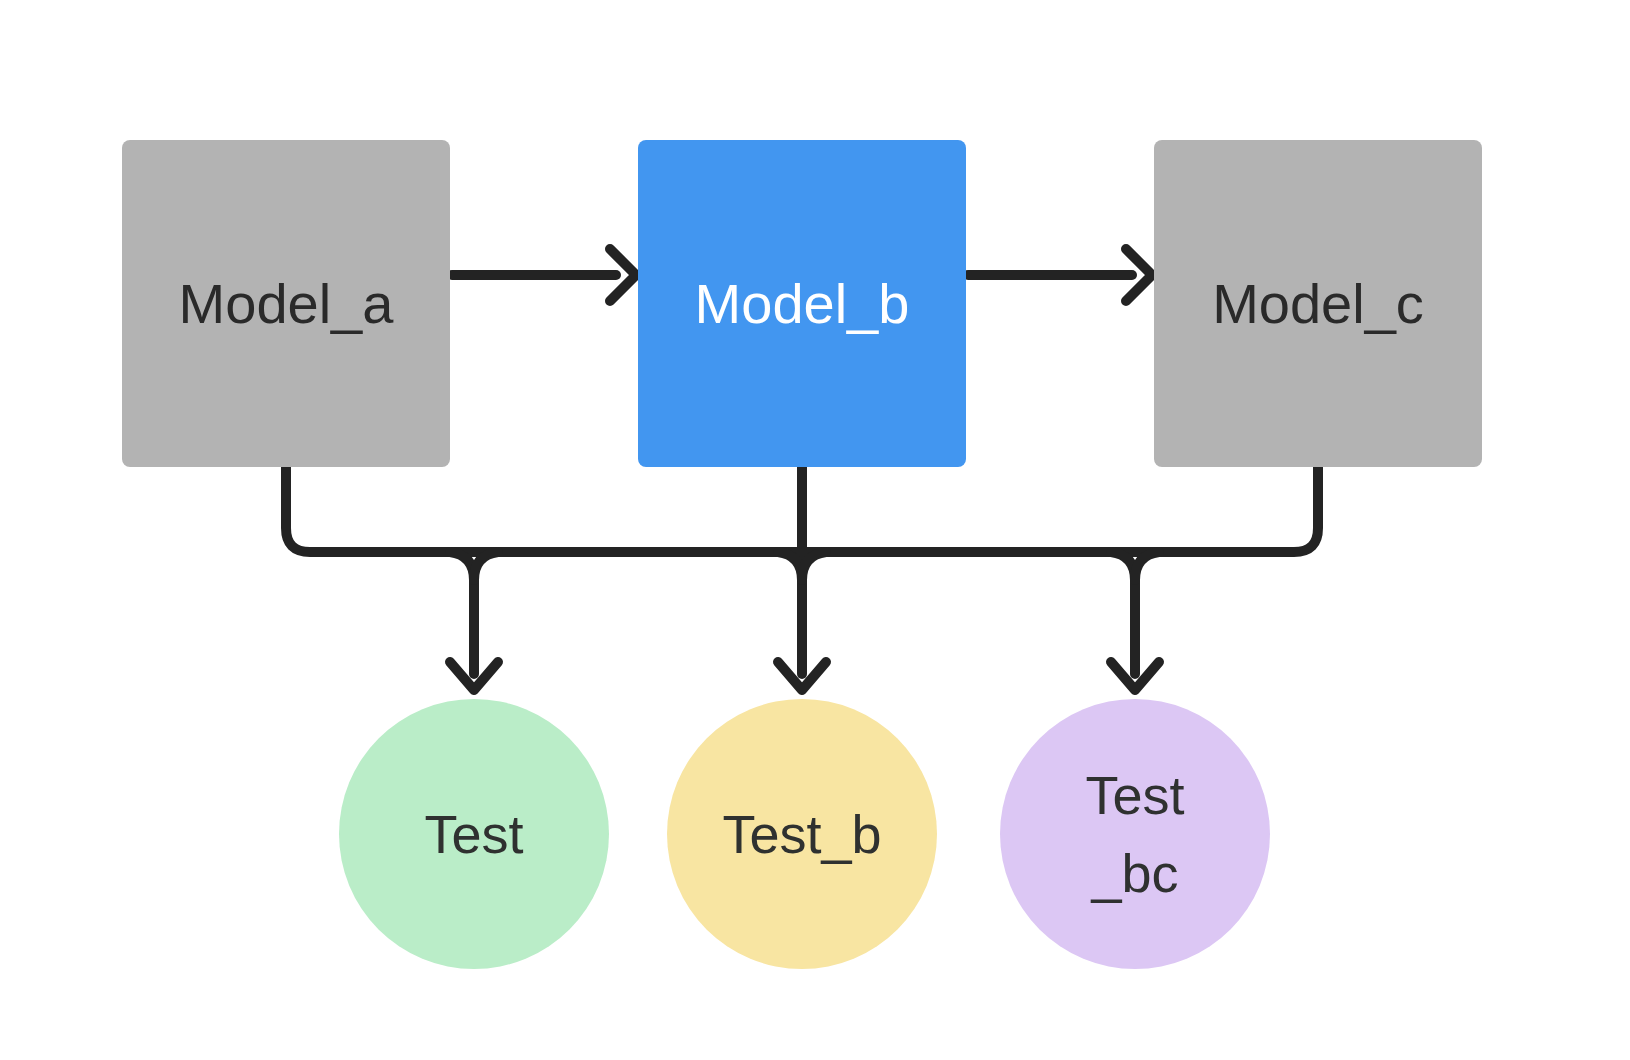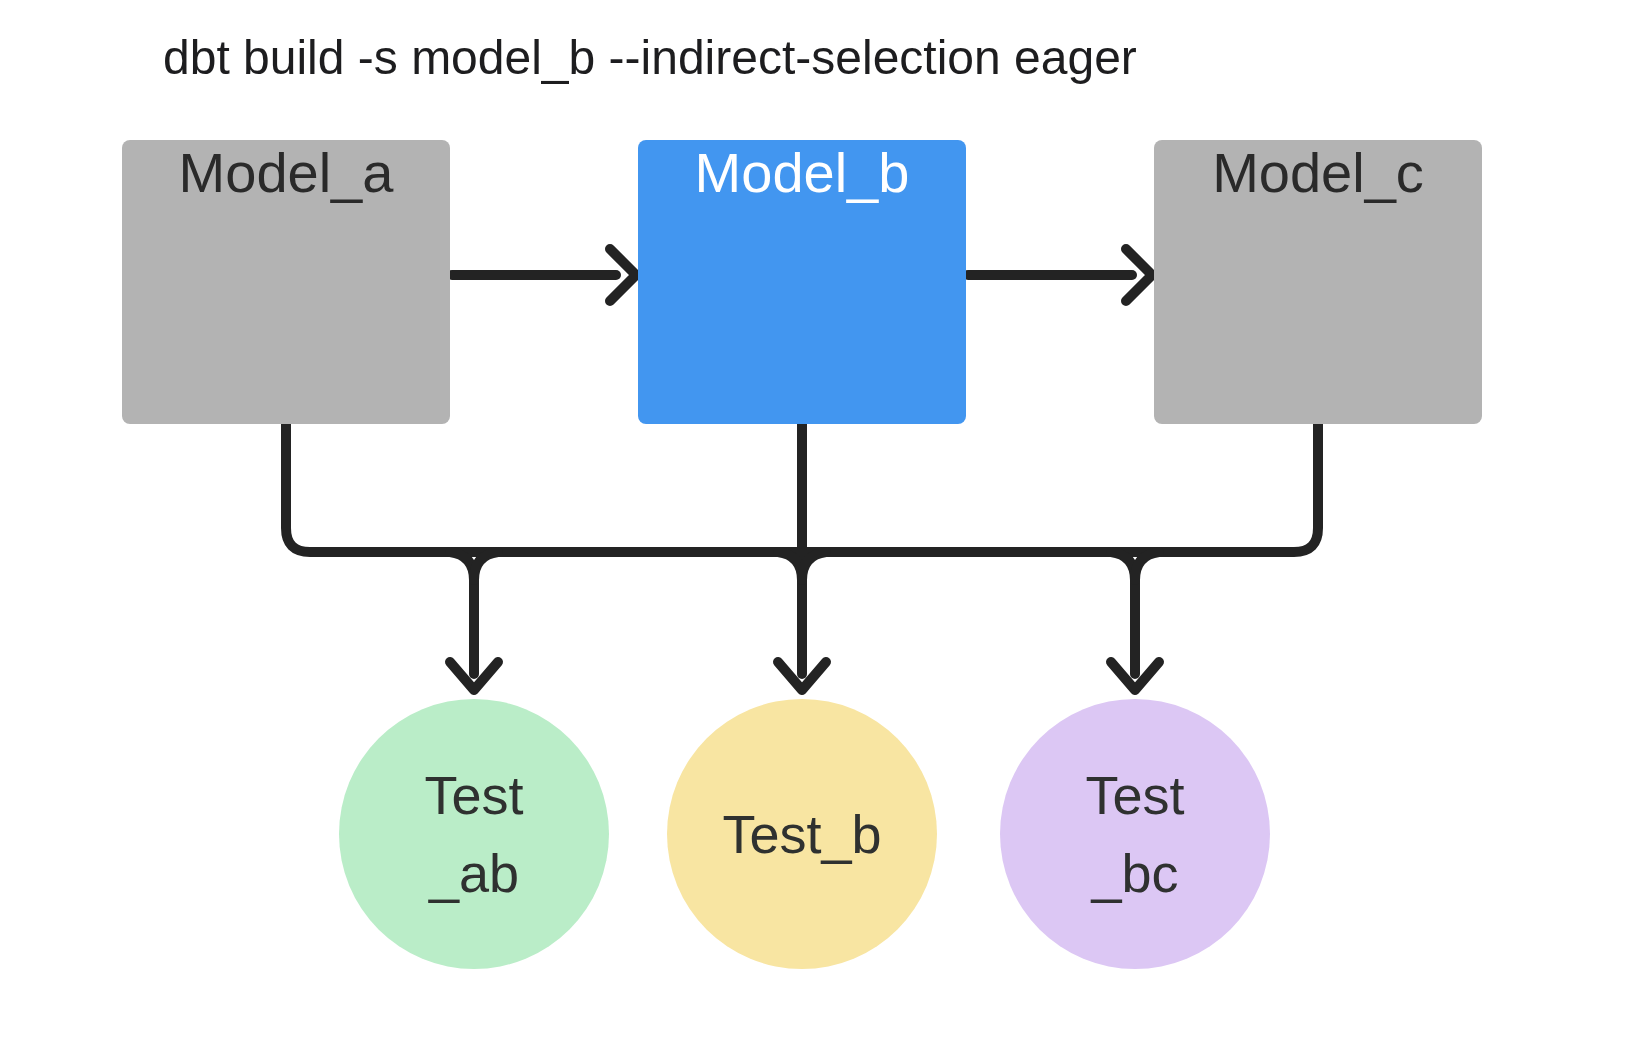--- a/index.html
+++ b/index.html
@@ -16,43 +16,42 @@
   .title{
     position:absolute;left:163px;top:30px;font-size:48px;font-weight:500;
     color:var(--c-title);letter-spacing:0px;white-space:nowrap;
   }
   .edges{position:absolute;left:0;top:0;width:1630px;height:1060px;}
   .edges path,.edges polyline{
     fill:none;stroke:var(--c-line);stroke-width:10;
     stroke-linecap:round;stroke-linejoin:round;
   }
   .model-node{
-    position:absolute;top:140px;width:328px;height:284px;border-radius:8px;
-    background:var(--c-model);display:flex;align-items:flex-start;justify-content:center;
+    position:absolute;top:140px;width:328px;height:327px;border-radius:8px;
+    background:var(--c-model);display:flex;align-items:center;justify-content:center;
     font-size:56px;color:var(--c-model-text);
   }
   .model-node.selected{background:var(--c-model-selected);color:var(--c-model-selected-text);}
   .model-a{left:122px;}
   .model-b{left:638px;}
   .model-c{left:1154px;}
   .test-node{
     position:absolute;top:699px;width:270px;height:270px;border-radius:50%;
     display:flex;flex-direction:column;align-items:center;justify-content:center;
     font-size:54px;line-height:78px;color:var(--c-test-text);text-align:center;
   }
   .test-ab{left:339px;background:var(--c-test-ab);}
   .test-b{left:667px;background:var(--c-test-b);justify-content:center;}
   .test-bc{left:1000px;background:var(--c-test-bc);}
 </style>
 </head>
 <body>
 
 <div class="canvas">
 
-  <div class="title">dbt build -s model_b --indirect-selection eager</div>
 
   <svg class="edges" viewBox="0 0 1630 1060" aria-hidden="true">
 
     <g>
       <path d="M452 275 H616"></path>
       <polyline points="610,249 636,275 610,301"></polyline>
     </g>
 
     <g>
       <path d="M968 275 H1132"></path>
@@ -90,21 +89,20 @@
   <div class="model-node model-b selected">
     <span>Model_b</span>
   </div>
 
   <div class="model-node model-c">
     <span>Model_c</span>
   </div>
 
   <div class="test-node test-ab">
     <span>Test</span>
-    <span>_ab</span>
   </div>
 
   <div class="test-node test-b">
     <span>Test_b</span>
   </div>
 
   <div class="test-node test-bc">
     <span>Test</span>
     <span>_bc</span>
   </div>

